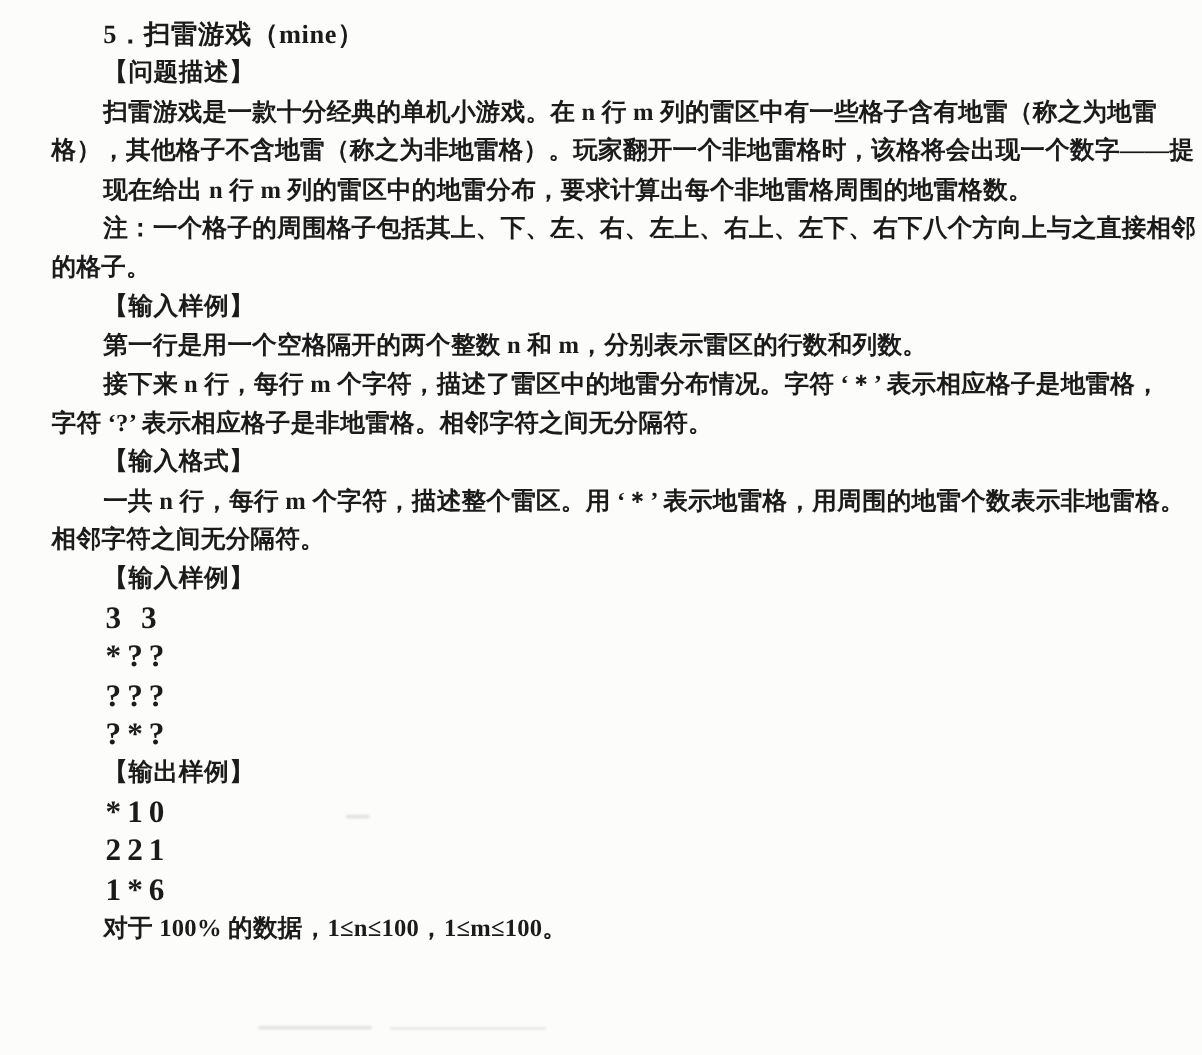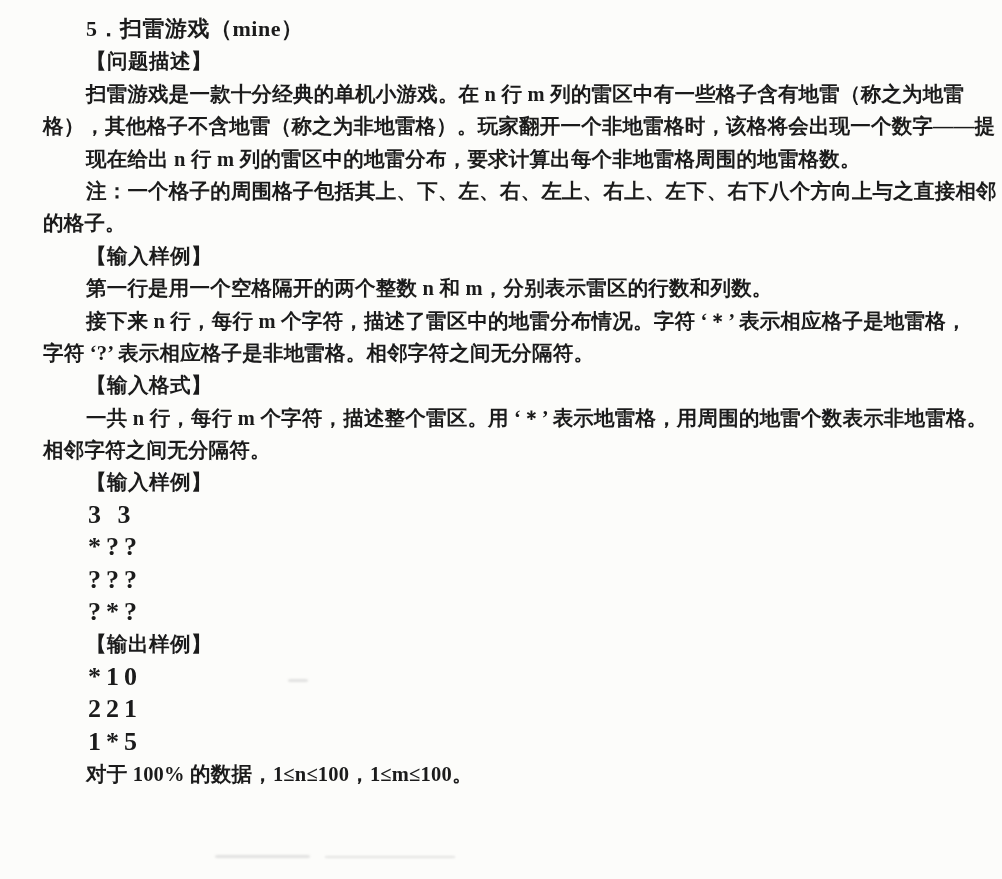--- a/index.html
+++ b/index.html
@@ -87,21 +87,21 @@
       <div class="ln samp">3 3</div>
       <div class="ln samp">*??</div>
       <div class="ln samp">???</div>
       <div class="ln samp">?*?</div>
     </section>
 
     <section>
       <div class="ln ind heading">【输出样例】</div>
       <div class="ln samp">*10</div>
       <div class="ln samp">221</div>
-      <div class="ln samp">1*5</div>
+      <div class="ln samp">1*6</div>
     </section>
 
     <section>
       <div class="ln ind">对于 100% 的数据，1≤n≤100，1≤m≤100。</div>
     </section>
 
   </div>
 
   <div class="smudge" style="left:288px; top:679px; width:20px; height:3px;"></div>
   <div class="smudge" style="left:215px; top:855px; width:95px; height:3px;"></div>

